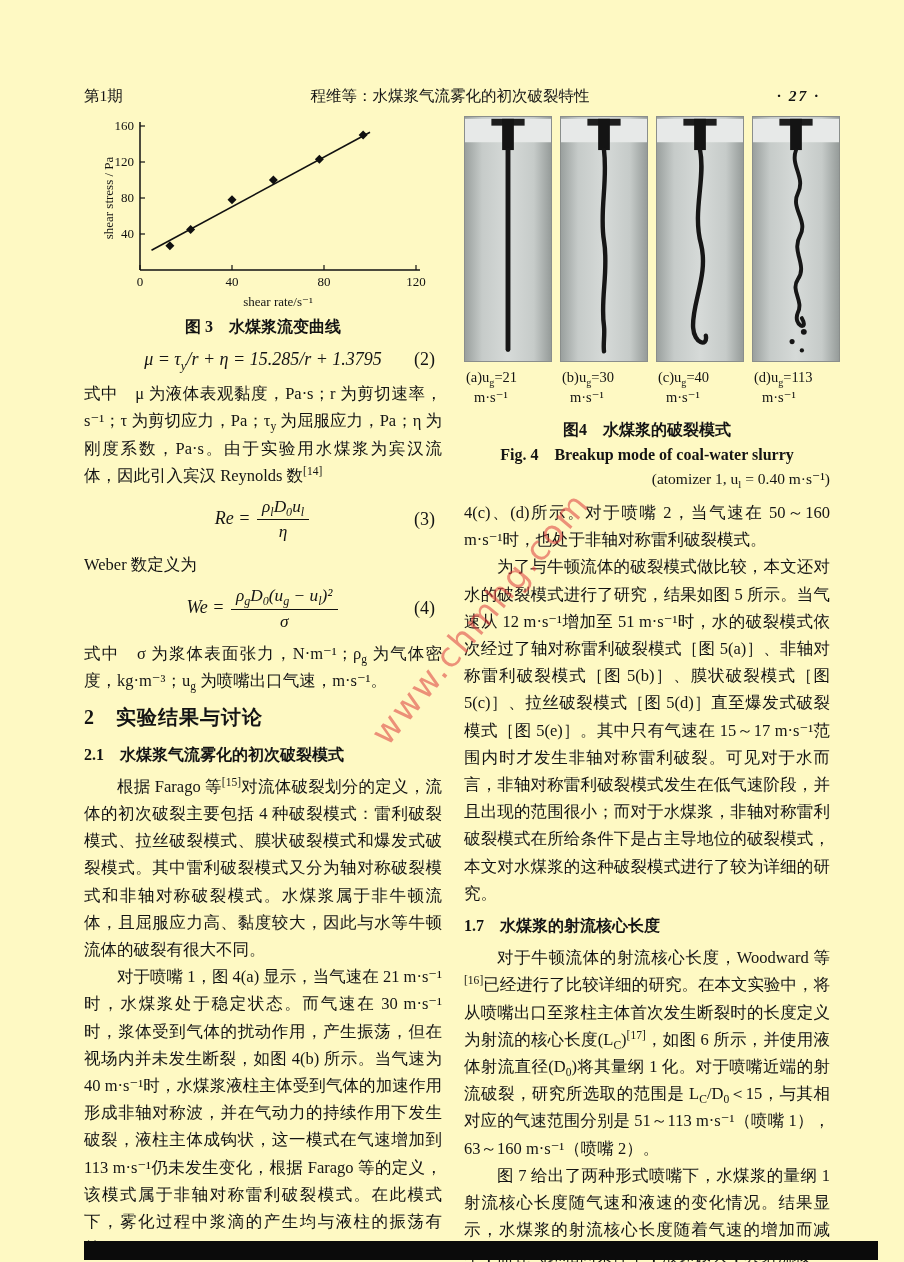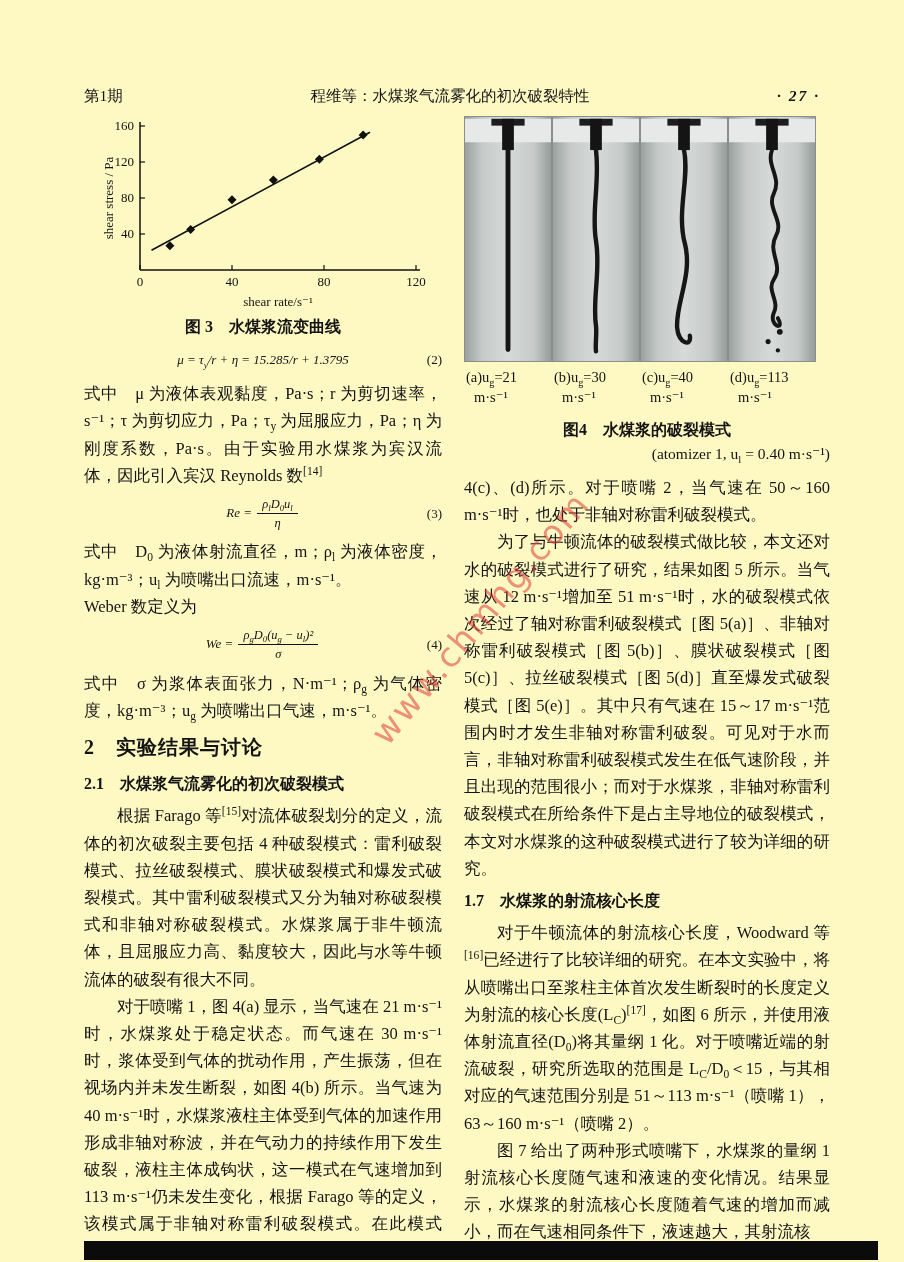--- a/index.html
+++ b/index.html
@@ -29,32 +29,32 @@
   .ylab {
     position:absolute; left:-56px; top:72px; width:150px; height:16px;
     text-align:center; font-size:13px;
     transform:rotate(-90deg); transform-origin:center;
   }
   .xlab { text-align:center; font-size:13px; padding-left:38px; margin-top:-2px; }
   .cap { text-align:center; font-weight:bold; font-size:16px; line-height:25px; }
   .capn { text-align:right; font-size:15.5px; line-height:24px; }
 
   
-  .eqrow { position:relative; text-align:center; font-style:italic; margin:7px 0; font-size:13px; }
+  .eqrow { position:relative; text-align:center; font-style:italic; margin:7px 7px; font-size:18px; }
   .eqrow .eqno { position:absolute; right:0; top:50%; transform:translateY(-50%); font-style:normal; }
   .frac { display:inline-flex; flex-direction:column; vertical-align:middle; text-align:center; line-height:1.3; margin:0 2px; font-size:0.96em; }
   .fnum { border-bottom:1.4px solid #111; padding:0 5px 1px; }
   .fden { padding-top:1px; }
 
   
   .sec1 { font-size:20px; font-weight:bold; margin:10px 0 9px; letter-spacing:1px; text-align:left; }
   .sech { font-size:16px; font-weight:bold; margin:5px 0 5px; text-align:left; }
 
   
-  .photo-row { display:flex; gap:0; width:390px; }
+  .photo-row { display:flex; gap:8px; width:390px; }
   .photo { width:88px; }
   .pimg {
     width:88px; height:246px; position:relative; border:1px solid #8a8e8c;
     background:linear-gradient(90deg,#9aa09e 0%,#c6cbc9 20%,#d6dad8 50%,#c6cbc9 80%,#969c9a 100%);
   }
   .pimg svg { display:block; width:100%; height:100%; }
   .plab { font-size:14.5px; line-height:20px; padding-left:2px; margin-top:5px; text-align:left; }
   .plab .unit { padding-left:8px; }
   .fig4caps { margin-top:10px; margin-bottom:8px; }
 
@@ -124,21 +124,20 @@
     <div class="eqrow">
       <span>
         <span>Re = </span><span class="frac">
             <span class="fnum">ρ<sub>l</sub>D<sub>0</sub>u<sub>l</sub></span>
             <span class="fden">η</span>
           </span>
       </span>
       <span class="eqno">(3)</span>
     </div>
 
-    <p class="noind">式中　D<sub>0</sub> 为液体射流直径，m；ρ<sub>l</sub> 为液体密度，kg·m⁻³；u<sub>l</sub> 为喷嘴出口流速，m·s⁻¹。</p>
 
     <p class="noind">Weber 数定义为</p>
 
     <div class="eqrow">
       <span>
         <span>We = </span><span class="frac">
             <span class="fnum">ρ<sub>g</sub>D<sub>0</sub>(u<sub>g</sub> − u<sub>l</sub>)²</span>
             <span class="fden">σ</span>
           </span>
       </span>
@@ -218,20 +217,21 @@
         <figcaption class="plab">
           <span>(d)u<sub>g</sub>=113</span><br>
           <span class="unit">m·s⁻¹</span>
         </figcaption>
       </figure>
 
     </div>
 
     <div class="fig4caps">
       <div class="cap">图4　水煤浆的破裂模式</div>
+      <div class="cap">Fig. 4　Breakup mode of coal-water slurry</div>
       <div class="capn">(atomizer 1, u<sub>l</sub> = 0.40 m·s⁻¹)</div>
     </div>
 
     <p class="noind">4(c)、(d)所示。对于喷嘴 2，当气速在 50～160 m·s⁻¹时，也处于非轴对称雷利破裂模式。</p>
     <p class="ind">为了与牛顿流体的破裂模式做比较，本文还对水的破裂模式进行了研究，结果如图 5 所示。当气速从 12 m·s⁻¹增加至 51 m·s⁻¹时，水的破裂模式依次经过了轴对称雷利破裂模式［图 5(a)］、非轴对称雷利破裂模式［图 5(b)］、膜状破裂模式［图 5(c)］、拉丝破裂模式［图 5(d)］直至爆发式破裂模式［图 5(e)］。其中只有气速在 15～17 m·s⁻¹范围内时才发生非轴对称雷利破裂。可见对于水而言，非轴对称雷利破裂模式发生在低气速阶段，并且出现的范围很小；而对于水煤浆，非轴对称雷利破裂模式在所给条件下是占主导地位的破裂模式，本文对水煤浆的这种破裂模式进行了较为详细的研究。</p>
 
     <h3 class="sech">1.7　水煤浆的射流核心长度</h3>
 
     <p class="ind">对于牛顿流体的射流核心长度，Woodward 等<sup>[16]</sup>已经进行了比较详细的研究。在本文实验中，将从喷嘴出口至浆柱主体首次发生断裂时的长度定义为射流的核心长度(L<sub>C</sub>)<sup>[17]</sup>，如图 6 所示，并使用液体射流直径(D<sub>0</sub>)将其量纲 1 化。对于喷嘴近端的射流破裂，研究所选取的范围是 L<sub>C</sub>/D<sub>0</sub>＜15，与其相对应的气速范围分别是 51～113 m·s⁻¹（喷嘴 1），63～160 m·s⁻¹（喷嘴 2）。</p>
     <p class="ind">图 7 给出了两种形式喷嘴下，水煤浆的量纲 1 射流核心长度随气速和液速的变化情况。结果显示，水煤浆的射流核心长度随着气速的增加而减小，而在气速相同条件下，液速越大，其射流核</p>

